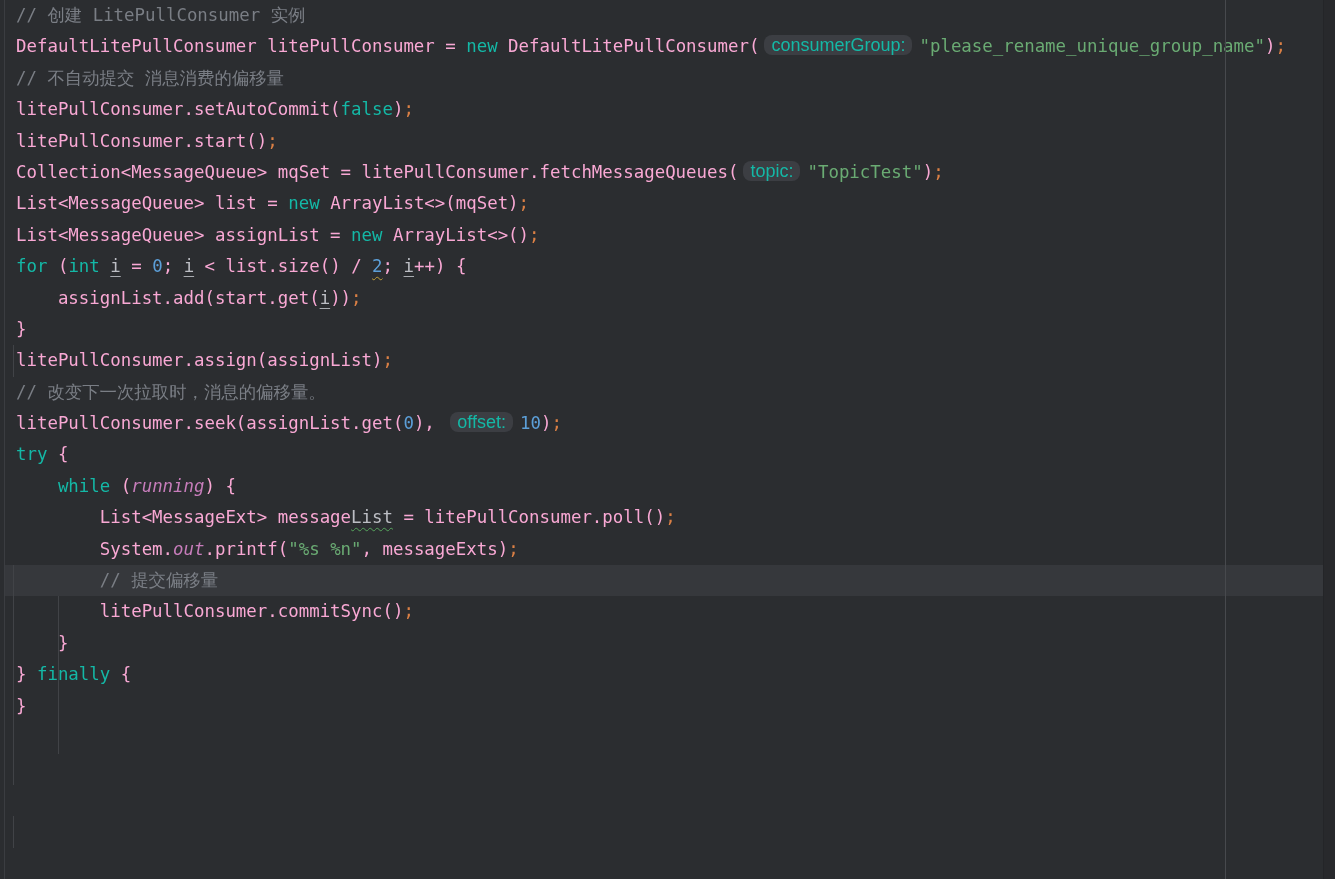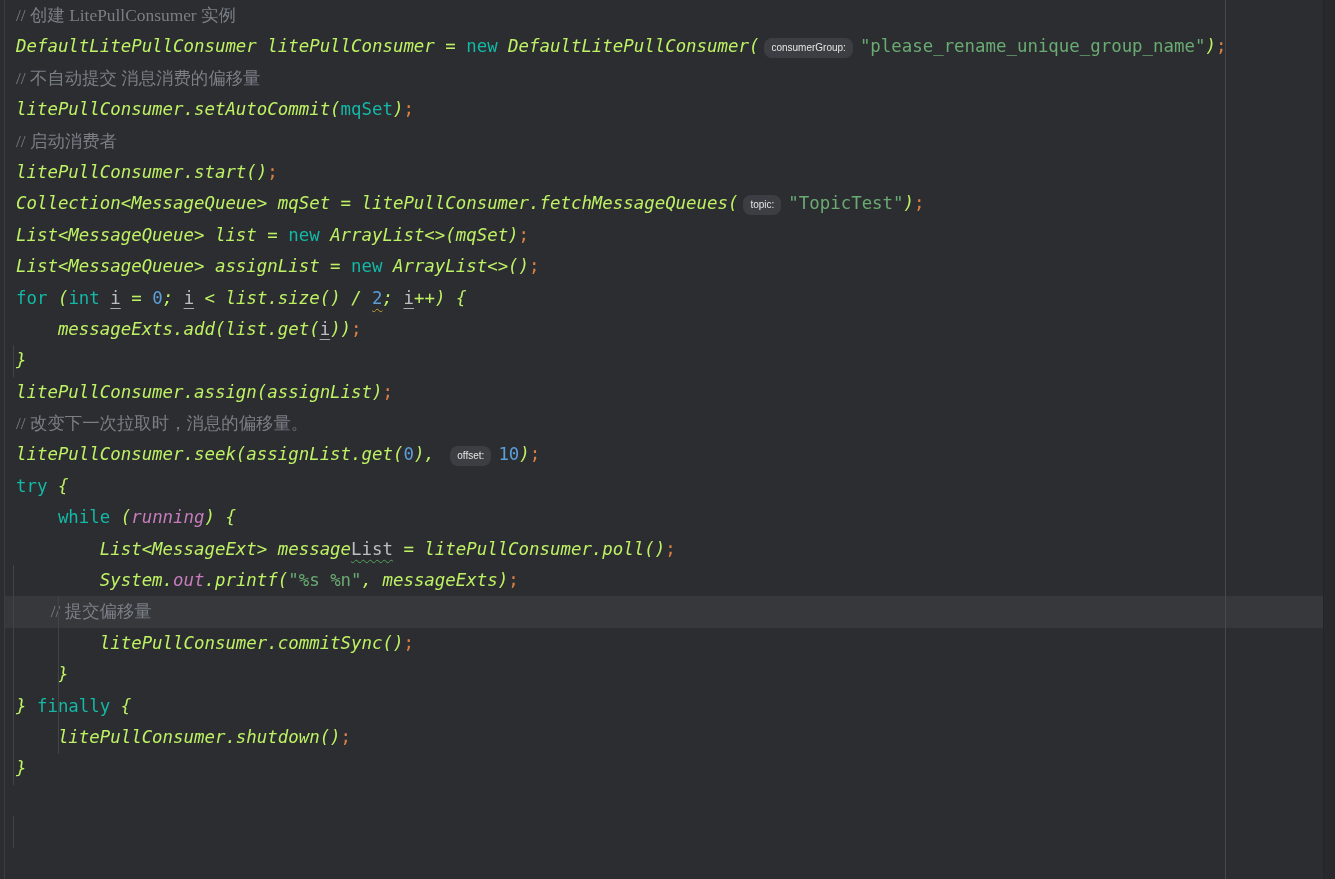--- a/index.html
+++ b/index.html
@@ -14,23 +14,23 @@
   }
   .code{position:relative;z-index:1;}
   .line{
     height:31.393px;line-height:31.393px;
     white-space:pre;
     padding-left:16px;
   }
   .caret-line{
     background:linear-gradient(to right, rgba(0,0,0,0) 0px, rgba(0,0,0,0) 4px, #36383C 4px);
   }
-  .tk-default{color:#bef264;font-style:italic;}
+  .tk-default{color:#f9a8d4;}
   .tk-keyword{color:#14b8a6;}
-  .tk-comment{color:#7A7E85;font-family:Liberation Serif, serif;}
+  .tk-comment{color:#7A7E85;}
   .tk-string{color:#6AAB73;}
   .tk-number{color:#5C9FD8;}
   .tk-semi{color:#DB8045;}
   .tk-field{color:#C77DBB;font-style:italic;}
   .tk-var{
     color:#BCBEC4;
     text-decoration:underline solid #A8ABB0;
     text-decoration-thickness:1px;
     text-underline-offset:4px;
   }
@@ -42,23 +42,23 @@
   }
   .tk-typo{
     color:#BCBEC4;
     text-decoration:underline wavy #55A35C;
     text-decoration-thickness:1px;
     text-underline-offset:4px;
   }
   .tk-inlay{
     display:inline-block;
     font-family:"Liberation Sans","DejaVu Sans",sans-serif;
-    font-size:10px;
+    font-size:18px;
     line-height:20px;
-    color:#e5e5e5;
+    color:#14b8a6;
     background:#3C3E43;
     border-radius:8px;
     padding:0 7px;
     margin:0 7px 0 5px;
     vertical-align:1px;
     text-align:center;
   }
   .vline{position:absolute;top:0;bottom:0;width:1px;z-index:2;}
   .gutter-border{left:4px;background:#3B3D41;}
   .margin-guide{left:1225px;background:#47494D;}
@@ -73,41 +73,39 @@
   }
 </style>
 </head>
 <body>
 
 <div class="editor">
   <div class="code">
       <div class="line"><span class="tk-comment">// 创建 LitePullConsumer 实例</span></div>
       <div class="line"><span class="tk-default">DefaultLitePullConsumer litePullConsumer = </span><span class="tk-keyword">new</span><span class="tk-default"> DefaultLitePullConsumer(</span><span class="tk-inlay">consumerGroup:</span><span class="tk-string">"please_rename_unique_group_name"</span><span class="tk-default">)</span><span class="tk-semi">;</span></div>
       <div class="line"><span class="tk-comment">// 不自动提交 消息消费的偏移量</span></div>
-      <div class="line"><span class="tk-default">litePullConsumer.setAutoCommit(</span><span class="tk-keyword">mqSet</span><span class="tk-default">)</span><span class="tk-semi">;</span></div>
-      <div class="line"><span class="tk-comment">// 启动消费者</span></div>
+      <div class="line"><span class="tk-default">litePullConsumer.setAutoCommit(</span><span class="tk-keyword">false</span><span class="tk-default">)</span><span class="tk-semi">;</span></div>
       <div class="line"><span class="tk-default">litePullConsumer.start()</span><span class="tk-semi">;</span></div>
       <div class="line"><span class="tk-default">Collection&lt;MessageQueue&gt; mqSet = litePullConsumer.fetchMessageQueues(</span><span class="tk-inlay">topic:</span><span class="tk-string">"TopicTest"</span><span class="tk-default">)</span><span class="tk-semi">;</span></div>
       <div class="line"><span class="tk-default">List&lt;MessageQueue&gt; list = </span><span class="tk-keyword">new</span><span class="tk-default"> ArrayList&lt;&gt;(mqSet)</span><span class="tk-semi">;</span></div>
       <div class="line"><span class="tk-default">List&lt;MessageQueue&gt; assignList = </span><span class="tk-keyword">new</span><span class="tk-default"> ArrayList&lt;&gt;()</span><span class="tk-semi">;</span></div>
       <div class="line"><span class="tk-keyword">for</span><span class="tk-default"> (</span><span class="tk-keyword">int</span><span class="tk-default"> </span><span class="tk-var">i</span><span class="tk-default"> = </span><span class="tk-number">0</span><span class="tk-default">; </span><span class="tk-var">i</span><span class="tk-default"> &lt; list.size() / </span><span class="tk-warnnum">2</span><span class="tk-default">; </span><span class="tk-var">i</span><span class="tk-default">++) {</span></div>
-      <div class="line"><span class="tk-default">    messageExts.add(list.get(</span><span class="tk-var">i</span><span class="tk-default">))</span><span class="tk-semi">;</span></div>
+      <div class="line"><span class="tk-default">    assignList.add(start.get(</span><span class="tk-var">i</span><span class="tk-default">))</span><span class="tk-semi">;</span></div>
       <div class="line"><span class="tk-default">}</span></div>
       <div class="line"><span class="tk-default">litePullConsumer.assign(assignList)</span><span class="tk-semi">;</span></div>
       <div class="line"><span class="tk-comment">// 改变下一次拉取时，消息的偏移量。</span></div>
       <div class="line"><span class="tk-default">litePullConsumer.seek(assignList.get(</span><span class="tk-number">0</span><span class="tk-default">), </span><span class="tk-inlay">offset:</span><span class="tk-number">10</span><span class="tk-default">)</span><span class="tk-semi">;</span></div>
       <div class="line"><span class="tk-keyword">try</span><span class="tk-default"> {</span></div>
       <div class="line"><span class="tk-default">    </span><span class="tk-keyword">while</span><span class="tk-default"> (</span><span class="tk-field">running</span><span class="tk-default">) {</span></div>
       <div class="line"><span class="tk-default">        List&lt;MessageExt&gt; message</span><span class="tk-typo">List</span><span class="tk-default"> = litePullConsumer.poll()</span><span class="tk-semi">;</span></div>
       <div class="line"><span class="tk-default">        System.</span><span class="tk-field">out</span><span class="tk-default">.printf(</span><span class="tk-string">"%s %n"</span><span class="tk-default">, messageExts)</span><span class="tk-semi">;</span></div>
       <div class="line caret-line"><span class="tk-comment">        // 提交偏移量</span></div>
       <div class="line"><span class="tk-default">        litePullConsumer.commitSync()</span><span class="tk-semi">;</span></div>
       <div class="line"><span class="tk-default">    }</span></div>
       <div class="line"><span class="tk-default">} </span><span class="tk-keyword">finally</span><span class="tk-default"> {</span></div>
-      <div class="line"><span class="tk-default">    litePullConsumer.shutdown()</span><span class="tk-semi">;</span></div>
       <div class="line"><span class="tk-default">}</span></div>
     </div>
 
   <div class="vline gutter-border"></div>
   <div class="vline margin-guide"></div>
 
   <div class="indent-guide ig-for"></div>
   <div class="indent-guide ig-try"></div>
   <div class="indent-guide ig-while"></div>
   <div class="indent-guide ig-finally"></div>

